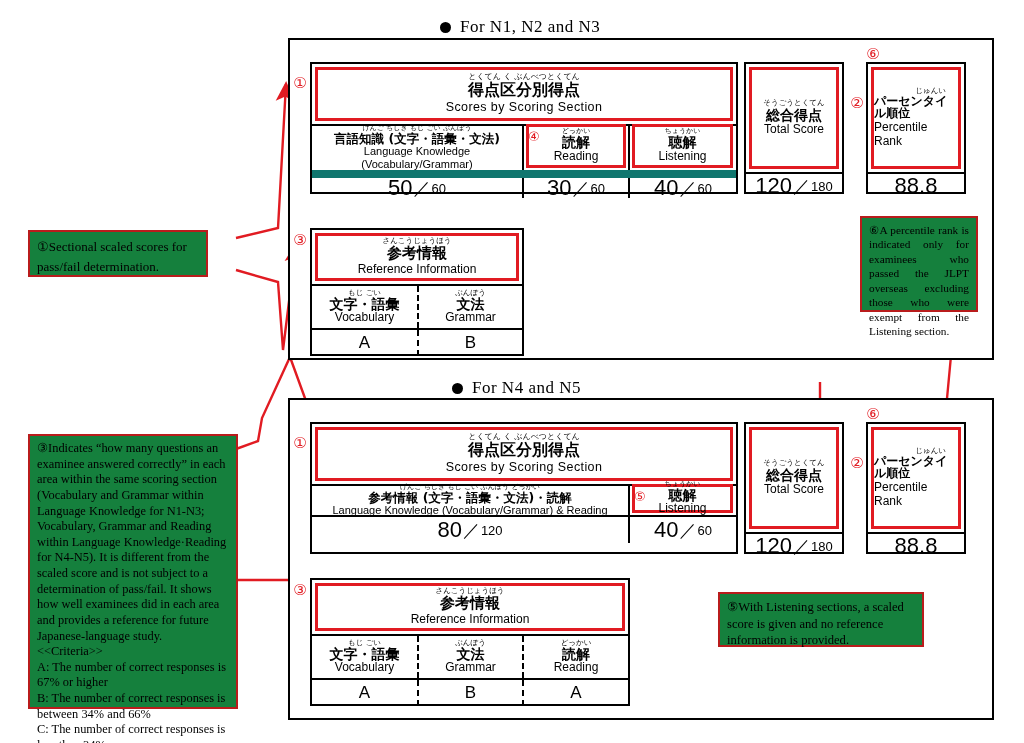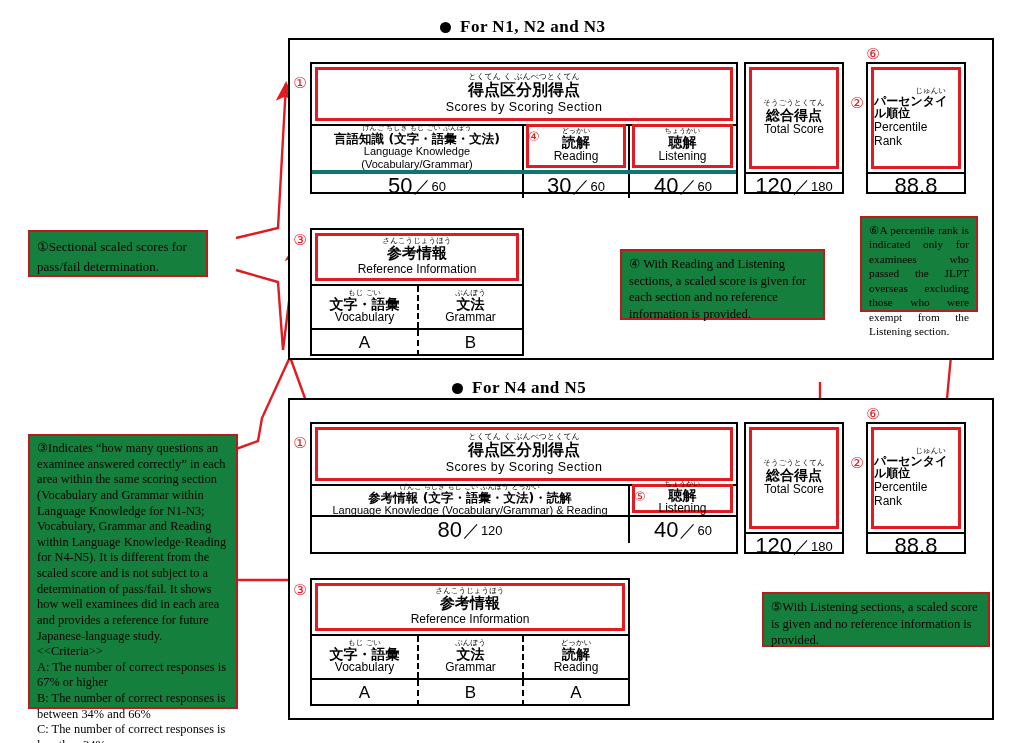--- a/index.html
+++ b/index.html
@@ -17,21 +17,21 @@
   
   .panel{
     border:2px solid #000;
     background:#fff;
   }
   .panel-title{
     font-family:"Liberation Serif", serif;
     font-size:17px;
     letter-spacing:.5px;
     white-space:nowrap;
-    display:flex;align-items:center;gap:9px;font-weight:bold;
+    display:flex;align-items:center;gap:9px;
   }
   .bullet{
     width:11px;height:11px;border-radius:50%;background:#000;display:inline-block;
   }
 
   
   .tbl{border:2px solid #000;background:#fff;box-sizing:border-box;}
   .redband{
     border:3px solid #e11b22;
     box-sizing:border-box;
@@ -157,21 +157,21 @@
       </div>
       <div style="width:106px;position:relative;box-sizing:border-box;">
         <div class="redbox" style="position:absolute;left:2px;top:-2px;right:3px;bottom:2px;display:flex;flex-direction:column;align-items:center;justify-content:center;">
           <div class="ruby" style="font-size:7px;">ちょうかい</div>
           <div class="jp" style="font-size:14px;">聴解</div>
           <div class="en" style="font-size:12px;">Listening</div>
         </div>
       </div>
     </div>
 
-    <div style="display:flex;height:28px;border-top:4px solid #0f766e;box-sizing:border-box;">
+    <div style="display:flex;height:28px;border-top:8px solid #0f766e;box-sizing:border-box;">
       <div class="val-cell" style="width:212px;border-right:2px solid #000;">
         <span class="score-big">50</span>
           <span class="slash">／</span>
           <span class="score-small">60</span>
       </div>
       <div class="val-cell" style="width:106px;border-right:2px solid #000;">
         <span class="score-big">30</span>
           <span class="slash">／</span>
           <span class="score-small">60</span>
       </div>
@@ -342,20 +342,19 @@
   </div>
 
   <div class="abs note note-pad" style="left:28px;top:230px;width:180px;height:47px;font-size:13px;line-height:1.55;">①Sectional scaled scores for pass/fail determination.</div>
 
   <div class="abs note note-pad" style="left:28px;top:434px;width:210px;height:275px;font-size:12.4px;line-height:1.26;white-space:pre-line;">③Indicates “how many questions an examinee answered correctly” in each area within the same scoring section (Vocabulary and Grammar within Language Knowledge for N1-N3; Vocabulary, Grammar and Reading within Language Knowledge·Reading for N4-N5). It is different from the scaled score and is not subject to a determination of pass/fail. It shows how well examinees did in each area and provides a reference for future Japanese-language study.
 &lt;&lt;Criteria&gt;&gt;
 A: The number of correct responses is 67% or higher
 B: The number of correct responses is between 34% and 66%
 C: The number of correct responses is less than 34%</div>
 
-  <div class="abs note note-pad" style="left:620px;top:249px;width:205px;height:71px;font-size:12.6px;line-height:1.32;">④ With Reading and Listening sections, a scaled score is given for each section and no reference information is provided.</div>
 
 
   <div class="abs note note-pad" style="left:860px;top:216px;width:118px;height:96px;font-size:11.3px;line-height:1.28;text-align:justify;">⑥A percentile rank is indicated only for examinees who passed the JLPT overseas excluding those who were exempt from the Listening section.</div>
 
-  <div class="abs note note-pad" style="left:718px;top:592px;width:228px;height:55px;font-size:12.6px;line-height:1.32;margin-left:44px;">⑤With Listening sections, a scaled score is given and no reference information is provided.</div>
+  <div class="abs note note-pad" style="left:718px;top:592px;width:206px;height:55px;font-size:12.6px;line-height:1.32;">⑤With Listening sections, a scaled score is given and no reference information is provided.</div>
 
 </div>
 
 </body></html>

